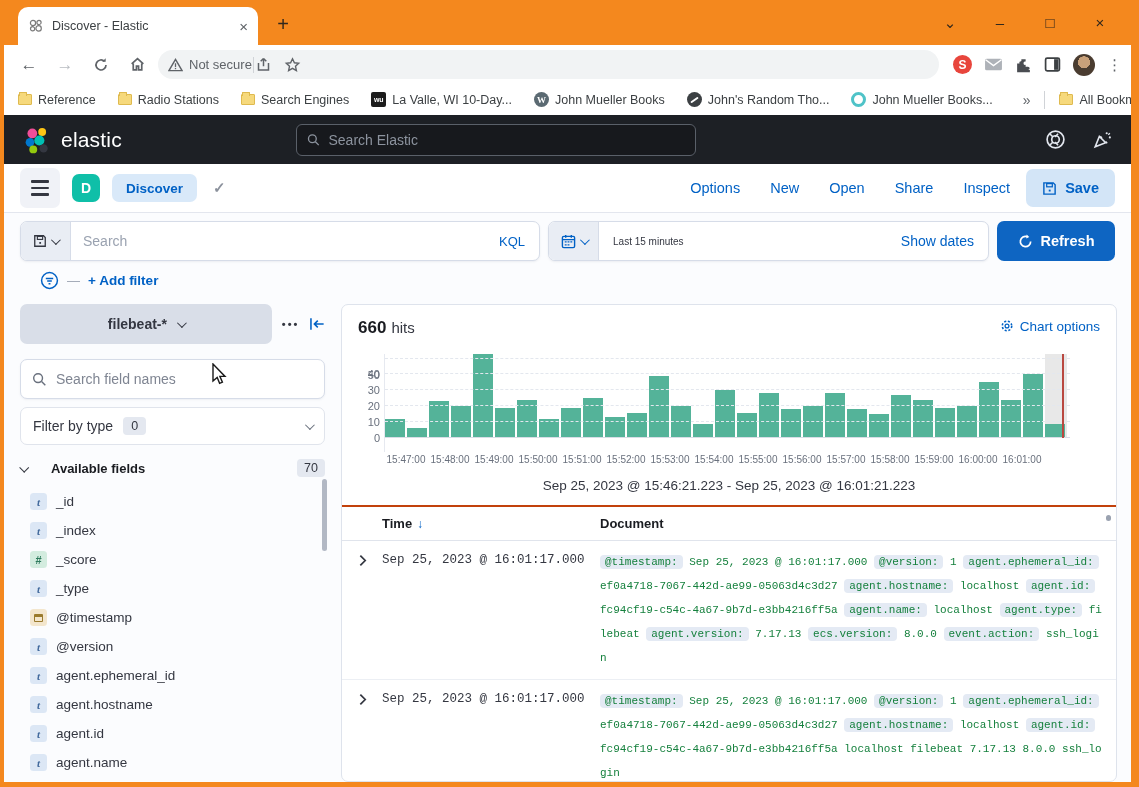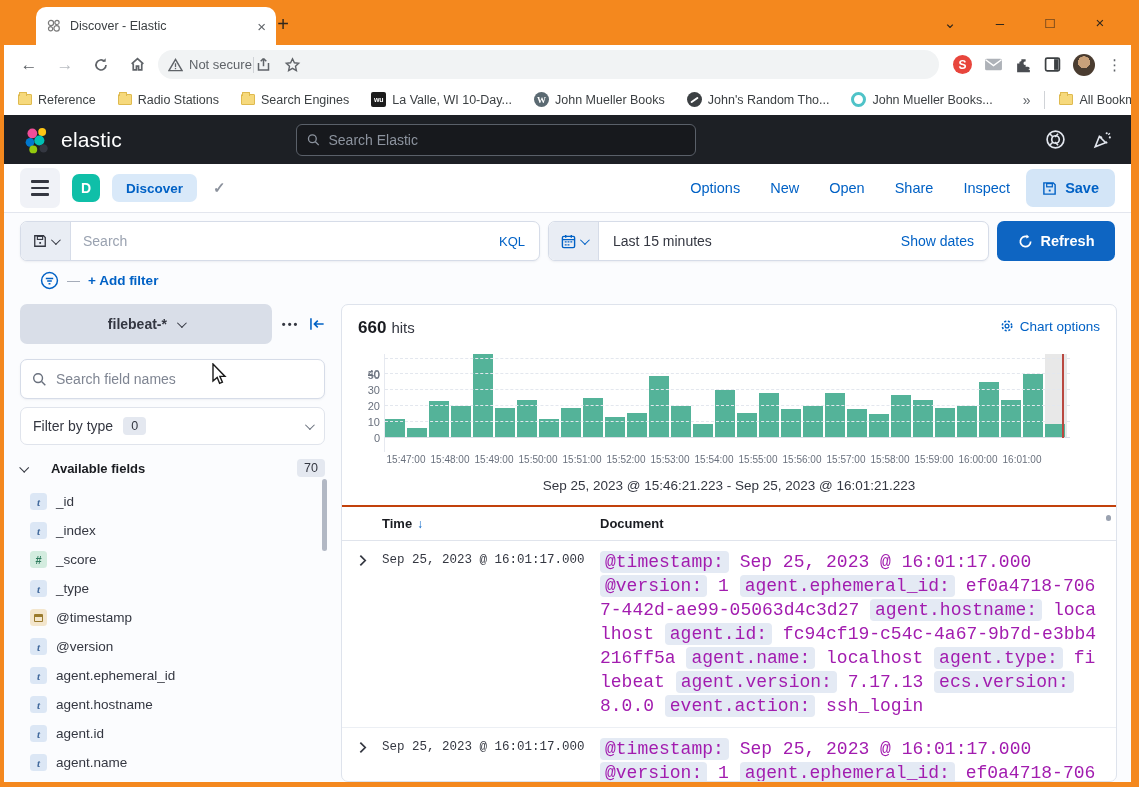--- a/index.html
+++ b/index.html
@@ -3,21 +3,21 @@
 <meta charset="utf-8">
 <style>
   * { box-sizing: border-box; margin: 0; padding: 0; }
   html,body { width:1139px; height:787px; overflow:hidden; }
   body { font-family:"Liberation Sans", sans-serif; background:#9b9b9b; position:relative; }
   .frame { position:absolute; inset:0; background:#f4881e; padding:0 8px 5px 4px; }
   .page { width:100%; height:100%; background:#fff; display:flex; flex-direction:column; overflow:hidden; position:relative; }
 
   
   .titlebar { height:45px; background:#f4881e; position:relative; flex:none; }
-  .tab { position:absolute; left:32px; top:7px; width:240px; height:38px; background:#fff; border-radius:10px 10px 0 0; display:flex; align-items:center; padding:0 10px; gap:8px; }
+  .tab { position:absolute; left:14px; top:7px; width:240px; height:38px; background:#fff; border-radius:10px 10px 0 0; display:flex; align-items:center; padding:0 10px; gap:8px; }
   .tab-title { font-size:12.5px; color:#3c4043; flex:1; white-space:nowrap; overflow:hidden; }
   .tab-close { color:#5f6368; font-size:15px; cursor:default; }
   .favicon { width:16px; height:16px; flex:none; }
   .newtab { position:absolute; left:266px; top:12px; width:26px; height:26px; color:#30271c; font-size:20px; text-align:center; line-height:24px; }
   .wctrls { position:absolute; right:8px; top:0; height:45px; display:flex; align-items:center; gap:28px; padding-right:12px; color:#30271c; }
   .wctrl { width:22px; text-align:center; font-size:15px; }
 
   
   .toolbar { height:39px; background:#fff; display:flex; align-items:center; padding:0 10px; gap:6px; flex:none; }
   .navbtn { width:30px; height:30px; display:flex; align-items:center; justify-content:center; font-size:17px; color:#5f6368; flex:none; }
@@ -70,21 +70,21 @@
   .querysec { background:#fbfcfe; padding:8px 16px 0; flex:none; }
   .queryrow { display:flex; gap:8px; }
   .qgroup { display:flex; align-items:center; background:#fff; border:1px solid #d6dce8; border-radius:7px; height:40px; overflow:hidden; box-shadow:0 1px 2px rgba(120,130,150,.12); }
   .qsearch { flex:1.18; }
   .qtime { flex:1; }
   .prepend { width:50px; height:100%; background:#e9edf4; border-right:1px solid #d6dce8; display:flex; align-items:center; justify-content:center; gap:4px; flex:none; }
   .chev { width:7px; height:7px; border-right:1.6px solid currentColor; border-bottom:1.6px solid currentColor; transform:rotate(45deg) translateY(-2px); }
   .qinput { flex:1; border:none; outline:none; font-size:14px; color:#343741; padding:0 12px; min-width:0; font-family:"Liberation Sans",sans-serif; }
   .qinput::placeholder { color:#9aa2b0; }
   .kql { color:#0061c5; font-size:13px; padding:0 14px; flex:none; }
-  .timeval { flex:1; font-size:14px; color:#343741; padding:0 14px; }
+  .timeval { flex:1; font-size:10px; color:#343741; padding:0 14px; }
   .showdates { color:#0061c5; font-size:14px; padding:0 14px; flex:none; }
   .refreshbtn { width:118px; height:40px; background:#0e65c2; border-radius:7px; color:#fff; font-weight:bold; font-size:14.5px; display:flex; align-items:center; justify-content:center; gap:8px; flex:none; }
   .filterrow { height:33px; display:flex; align-items:center; gap:8px; padding:6px 16px 0 20px; background:#fbfcfe; flex:none; }
   .fdash { color:#9aa2b0; font-size:13px; }
   .addfilter { color:#0061c5; font-size:13.5px; font-weight:bold; }
 
   
   .main { flex:1; background:#fbfcfe; display:flex; padding:10px 14px 0 16px; gap:16px; min-height:0; }
   .sidebar { width:305px; flex:none; position:relative; }
   .idx-row { display:flex; align-items:center; gap:10px; }
@@ -130,21 +130,21 @@
   .range-label { text-align:center; font-size:13.5px; color:#343741; padding:10px 0 12px; }
 
   .dtable { border-top:2px solid #c2410c; flex:1; min-height:0; }
   .thead { display:flex; align-items:center; height:34px; border-bottom:1px solid #e0e4ec; font-size:13px; font-weight:bold; color:#1a1c21; }
   .th-time { width:258px; padding-left:40px; flex:none; display:flex; gap:5px; align-items:center; }
   .sort-arrow { color:#0061c5; font-size:12px; }
   .docrow { display:flex; border-bottom:1px solid #eceff4; padding:9px 0; }
   .expander { width:40px; flex:none; display:flex; justify-content:center; padding-top:4px; }
   .expander svg { flex:none; }
   .rtime { width:218px; flex:none; font-family:"Liberation Mono",monospace; font-size:12.5px; color:#343741; padding-top:3px; }
-  .rdoc { flex:1; min-width:0; font-family:"Liberation Mono",monospace; font-size:18px; color:#a21caf; line-height:24px; padding-right:14px; word-break:break-all; }
+  .rdoc { flex:1; min-width:0; font-family:"Liberation Mono",monospace; font-size:11px; color:#15803d; line-height:24px; padding-right:14px; word-break:break-all; }
   .fbadge { background:#e4eaf4; border-radius:4px; padding:1px 5px; white-space:nowrap; }
   .card-scroll-dot { position:absolute; right:5px; top:210px; width:5px; height:6px; background:#9aa2b0; border-radius:3px; }
 
   .cursor { position:absolute; z-index:50; }
 </style>
 </head>
 <body>
 
 <div class="frame">
 <div class="page">

